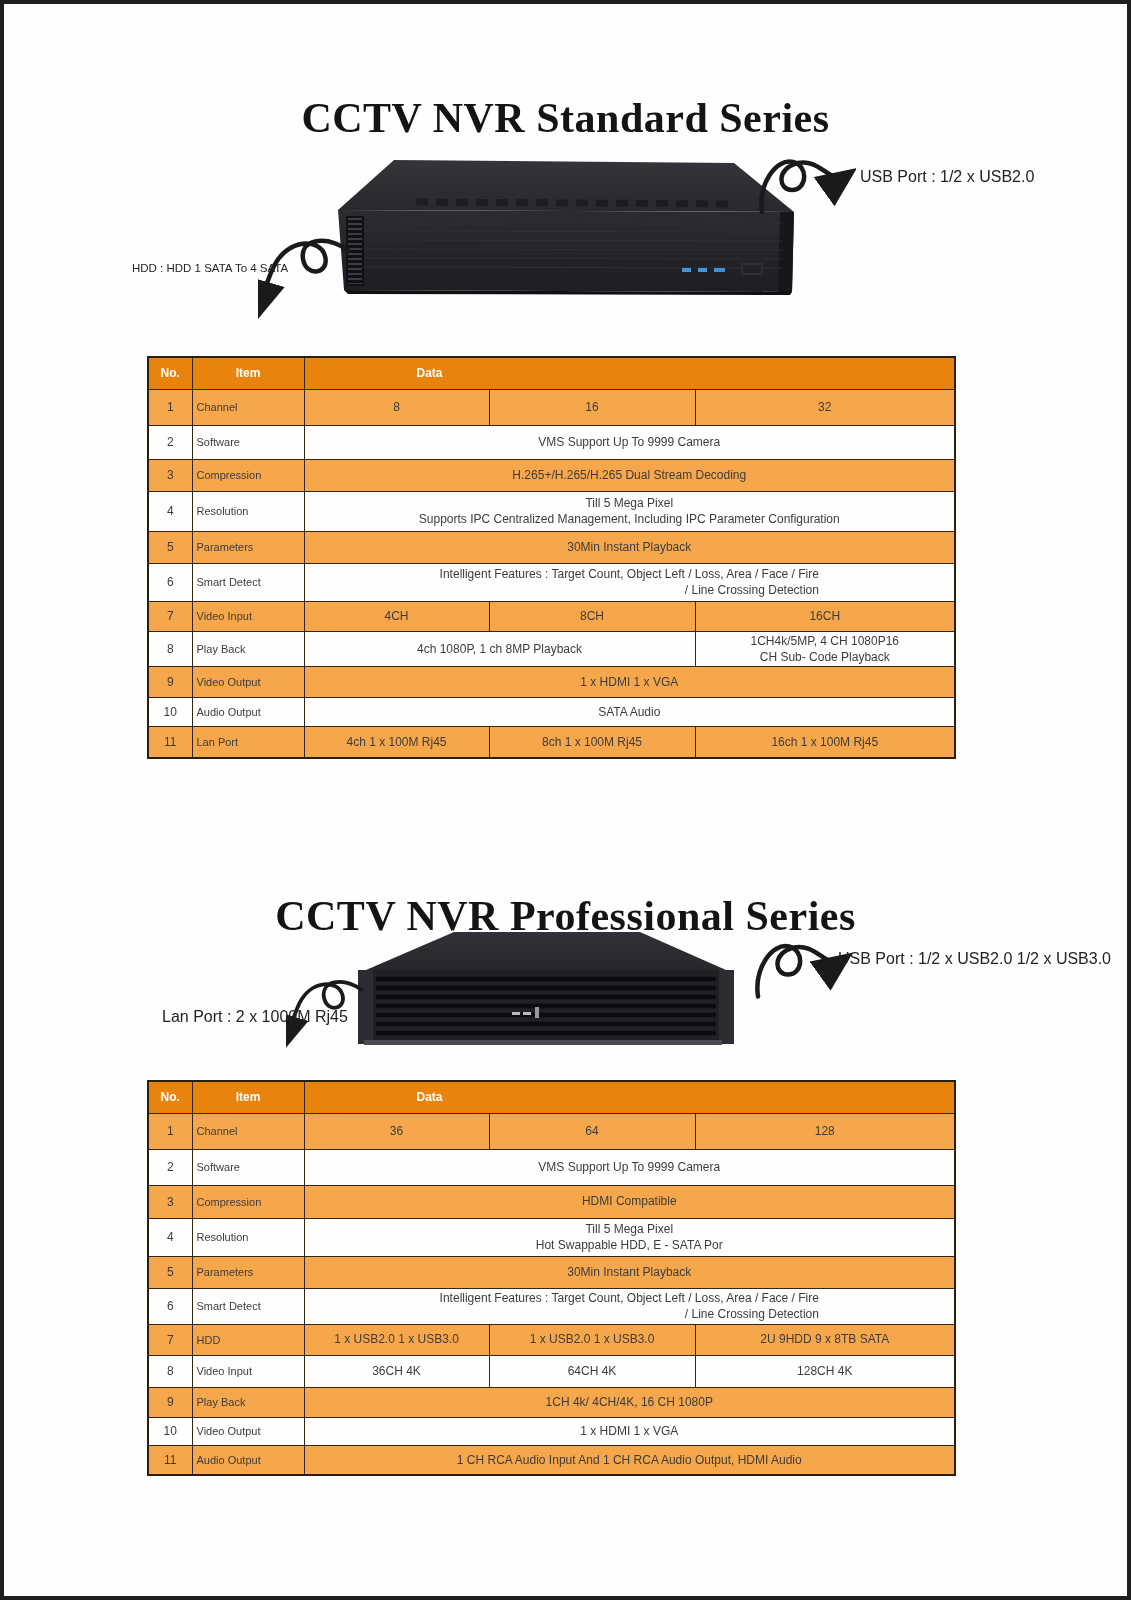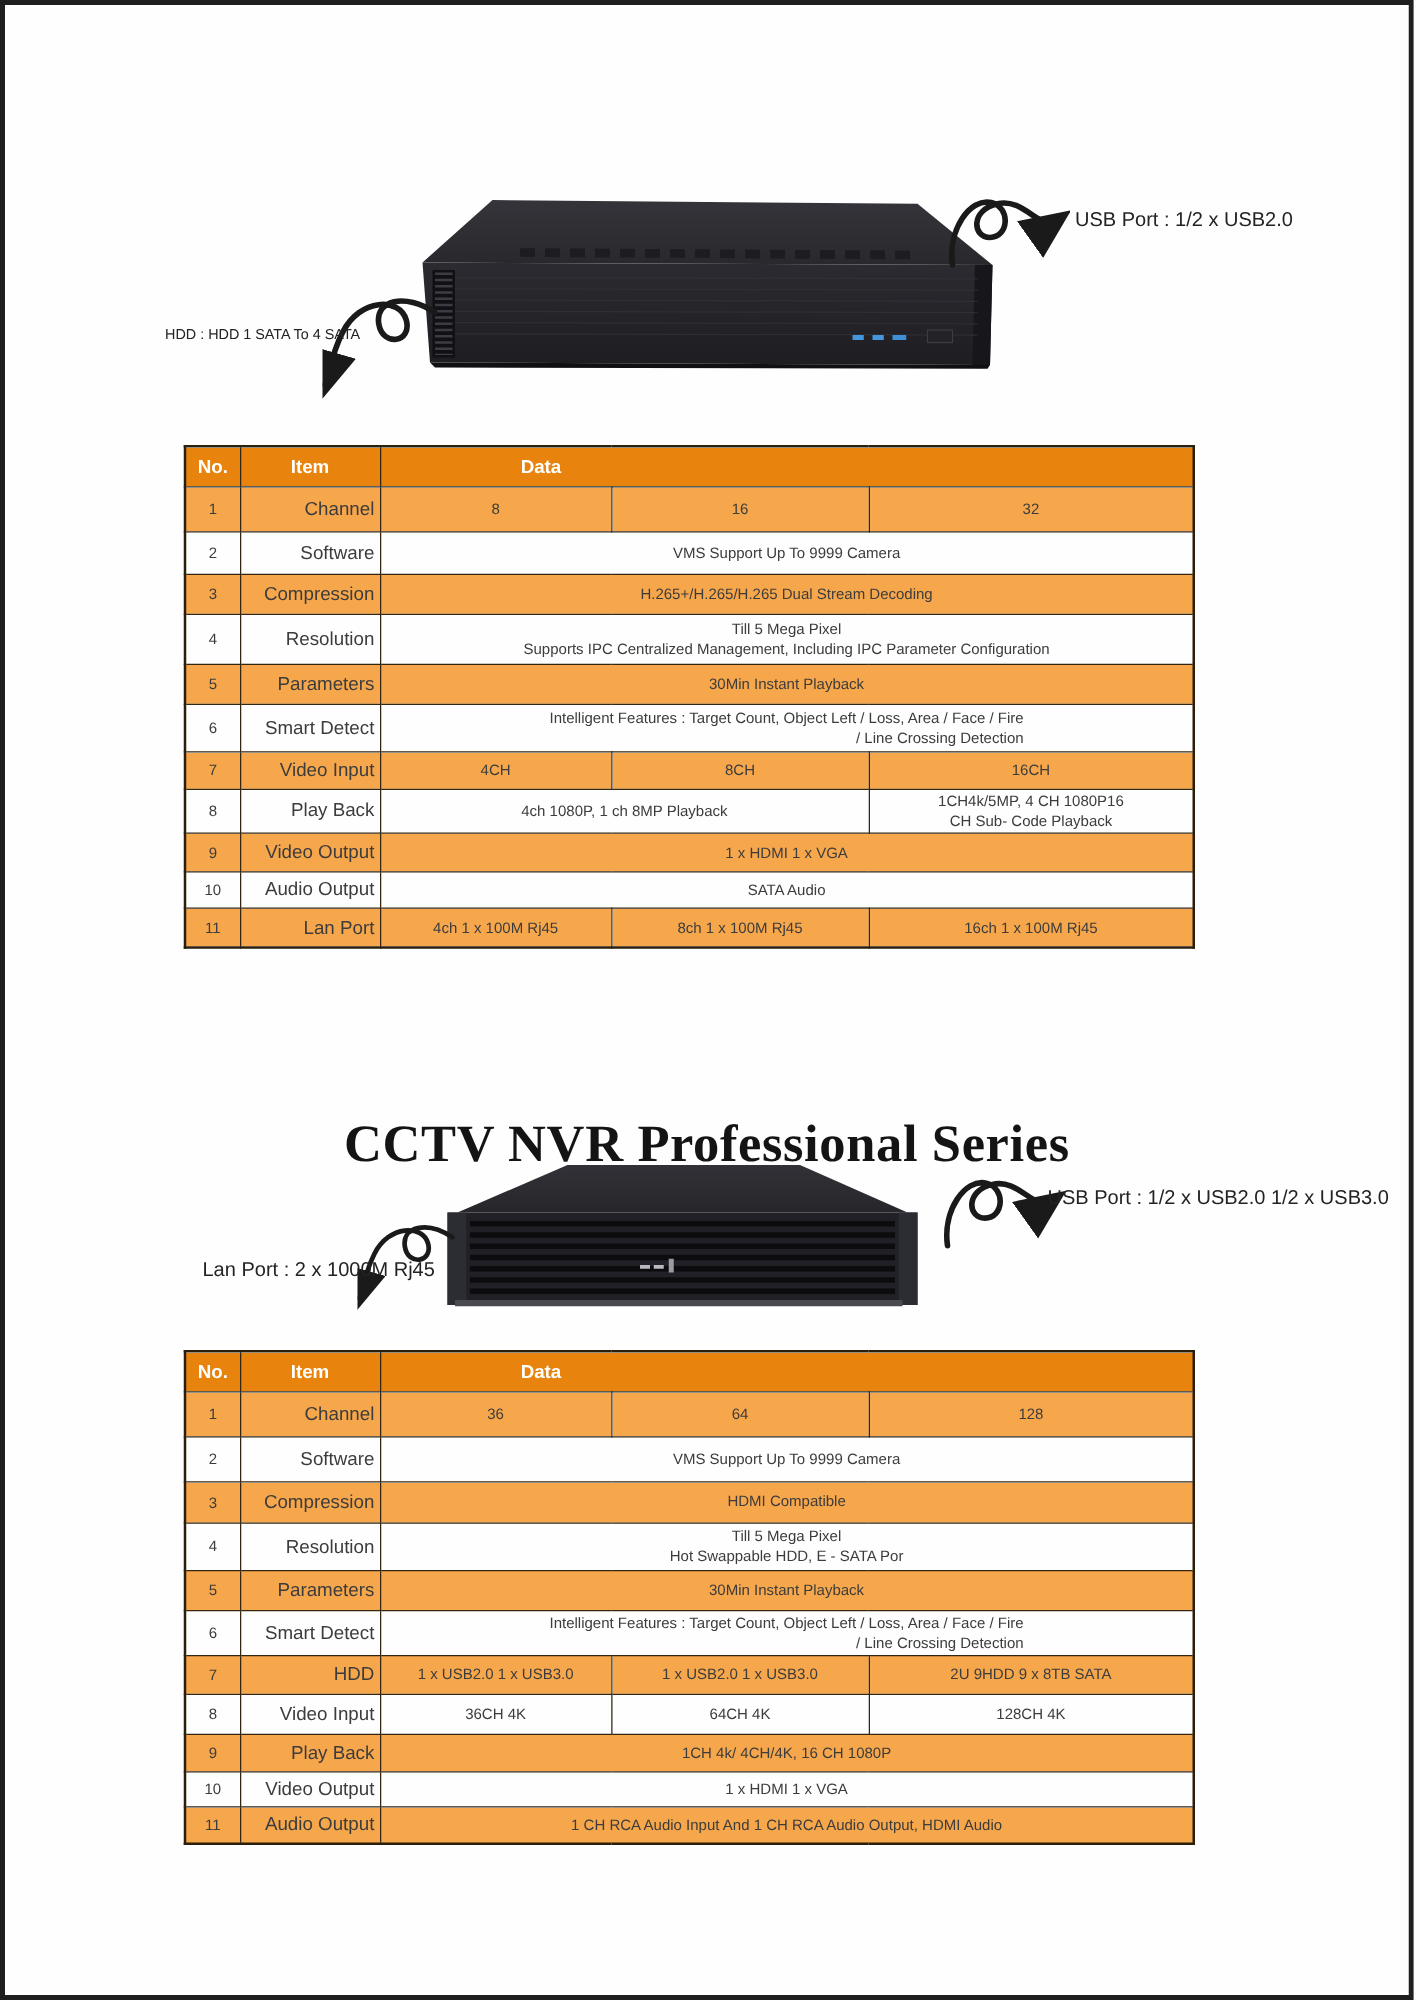--- a/index.html
+++ b/index.html
@@ -20,35 +20,36 @@
   
   table.spec{
     position:absolute;border-collapse:collapse;table-layout:fixed;
     font-size:12px;color:#3c3c3c;
   }
   table.spec td,table.spec th{
     border:1.6px solid #33250f;overflow:hidden;padding:1px 4px;box-sizing:border-box;
   }
   table.spec{border:2.5px solid #2b1e0b;}
   table.spec th{
-    background:#E8840E;color:#ffffff;font-weight:bold;font-size:15px;
+    background:#E8840E;color:#ffffff;font-weight:bold;font-size:12px;
     text-align:center;height:32px;
   }
   table.spec th.h-data{text-align:left;padding-left:112px;}
   td.or{background:#F7A74B;}
   td.c-no{text-align:center;font-size:12px;}
-  td.c-item{text-align:right;padding-left:10px;font-size:15px;}
+  td.c-item{text-align:left;padding-left:10px;font-size:11px;}
   td.c-data{text-align:center;white-space:pre-line;line-height:1.35;}
   td.c-data .blk{display:inline-block;text-align:right;white-space:pre-line;}
 </style>
 </head>
 <body>
 
 <div class="page">
 
+  <h1 class="sec-title" style="top:62px;">CCTV NVR Standard Series</h1>
 
   <svg class="device-svg" style="left:326px;top:150px;" width="474" height="142" viewBox="0 0 474 142">
     <defs>
       <linearGradient id="d1top" x1="0" y1="0" x2="0" y2="1">
         <stop offset="0" stop-color="#34343a"></stop>
           <stop offset="1" stop-color="#28282d"></stop>
       </linearGradient>
       <linearGradient id="d1front" x1="0" y1="0" x2="0" y2="1">
         <stop offset="0" stop-color="#2b2b31"></stop>
           <stop offset="1" stop-color="#1d1d22"></stop>

